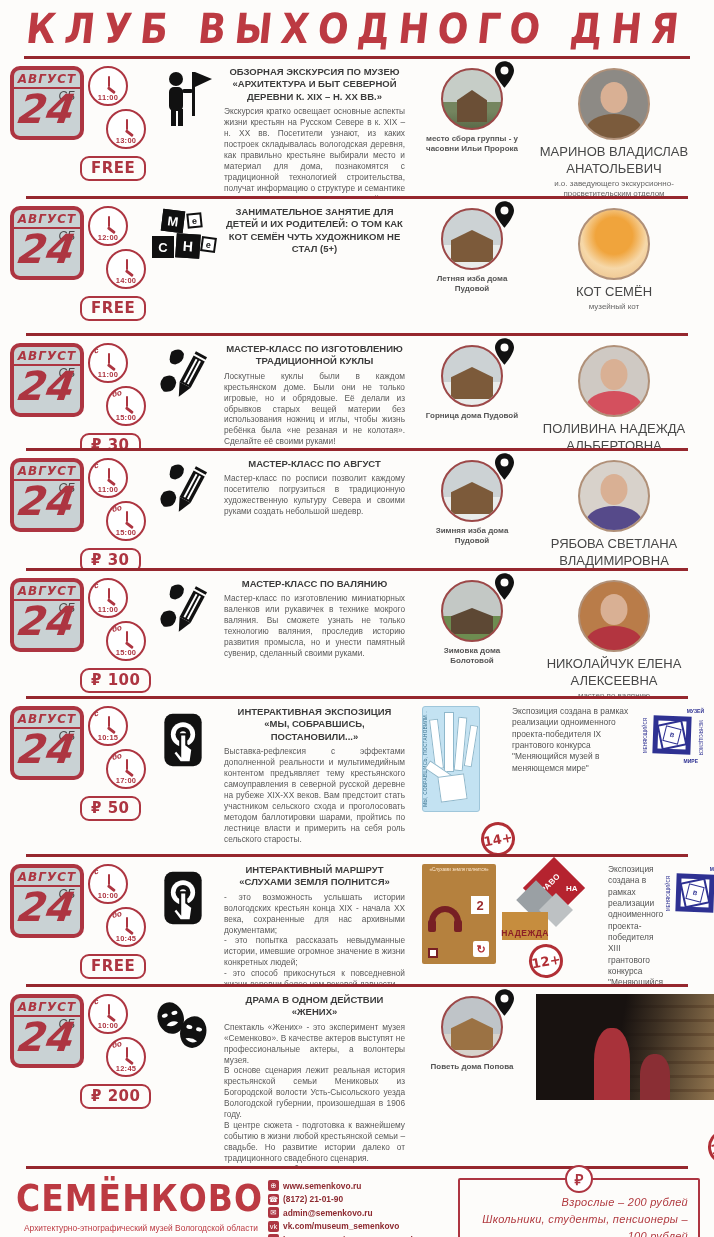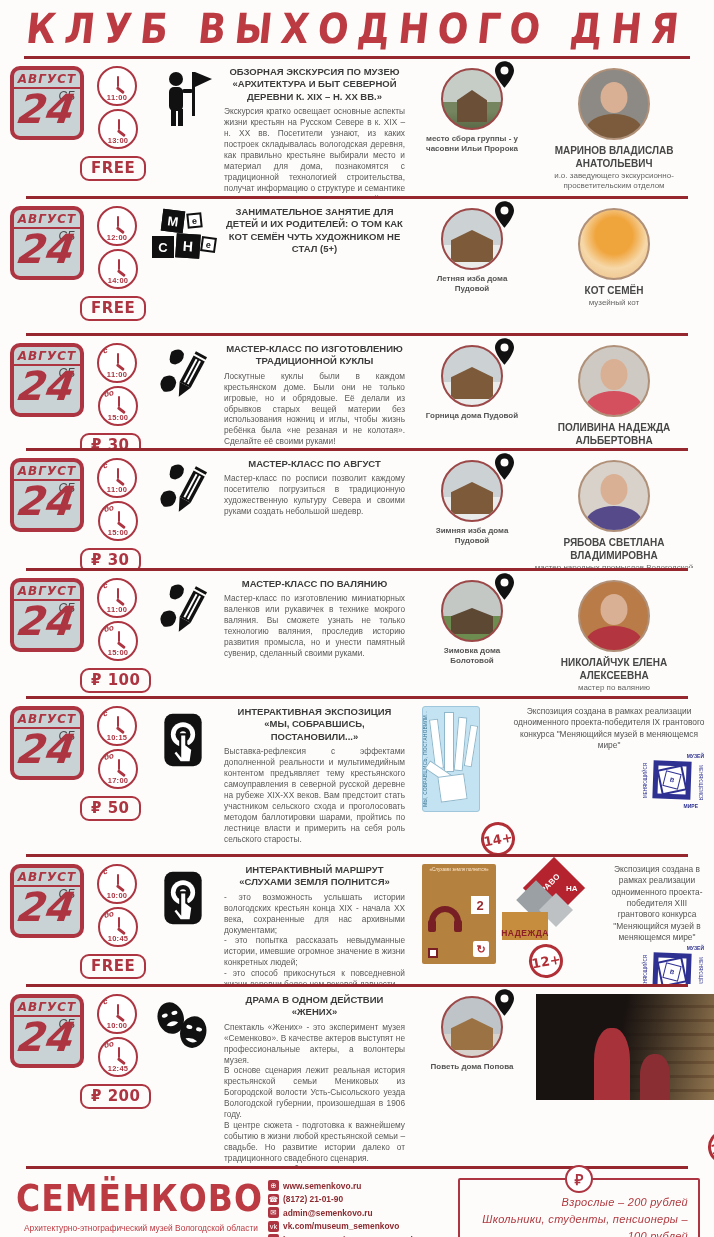--- a/index.html
+++ b/index.html
@@ -27,22 +27,22 @@
   .when-top{display:flex;}
   .calendar{width:74px; height:74px; border:4px solid var(--red); border-radius:10px; background:#c9d2d4; overflow:hidden; flex:none;}
   .cal-month{height:19px; line-height:18px; text-align:center; color:var(--red); font-weight:bold; font-style:italic;
     font-size:12px; letter-spacing:1px; border-bottom:2.5px solid var(--red); font-family:"DejaVu Sans",sans-serif;}
   .cal-body{position:relative; height:45px;}
   .cal-week{position:absolute; top:0; right:5px; font-size:12px; color:#4a4a4a; font-style:italic;}
   .cal-day{position:absolute; left:0; right:0; top:-4px; text-align:center; font-size:40px; line-height:48px;
     color:var(--red); font-weight:bold; font-style:italic; transform:skewX(-9deg); font-family:"DejaVu Sans",sans-serif;}
   .clocks{width:52px; margin-left:3px;}
   .clock{width:40px; height:40px; border:2.5px solid var(--red); border-radius:50%; position:relative; background:#fff;}
-  .clock.c1{margin-left:10px;}
-  .clock.c2{margin:3px 0 0 11px;}
+  .clock.c1{margin-left:1px;}
+  .clock.c2{margin:3px 0 0 19px;}
   .clock::before{content:""; position:absolute; left:17.5px; top:8px; width:2.5px; height:11px; background:var(--red); border-radius:1px;}
   .clock::after{content:""; position:absolute; left:18px; top:17.5px; width:9px; height:2.5px; background:var(--red);
     transform-origin:left center; transform:rotate(38deg); border-radius:1px;}
   .clock-prefix{position:absolute; top:1px; left:4px; font-size:8px; color:var(--red); font-style:italic; transform:rotate(-14deg); font-weight:bold;}
   .clock-time{position:absolute; bottom:2px; width:100%; text-align:center; font-size:7.5px; color:var(--red); font-weight:bold; letter-spacing:.3px;}
   .price{margin:7px 0 0 70px; width:max-content; border:2.5px solid var(--red); border-radius:9px; color:var(--red);
     font-weight:bold; font-size:15px; line-height:19px; padding:1px 9px; letter-spacing:.5px; font-family:"DejaVu Sans",sans-serif;}
 
   .icon-col{width:82px; flex:none; display:flex; justify-content:center; align-items:flex-start; padding-top:4px;}
   .icon-col svg{fill:#111;}
@@ -77,26 +77,26 @@
   .person{flex:1; text-align:center; padding:0 4px;}
   .person-photo{width:72px; height:72px; border-radius:50%; border:2px solid #b09078; margin:2px auto 4px; position:relative; overflow:hidden;}
   .person-photo::before{content:""; position:absolute; top:12px; left:50%; transform:translateX(-50%); width:27px; height:31px; border-radius:50%; background:#d9b094;}
   .person-photo::after{content:""; position:absolute; bottom:-8px; left:50%; transform:translateX(-50%); width:56px; height:32px; border-radius:50% 50% 0 0; background:var(--cloth,#777);}
   .ph-marinov{background:#8d8a85; --cloth:#7b5b3c;}
   .ph-polivina{background:#cfc9c3; --cloth:#d4505e;}
   .ph-ryabova{background:#d8d2cb; --cloth:#564a8a;}
   .ph-nikolaychuk{background:#b97c49; --cloth:#b33540;}
   .ph-cat{background:radial-gradient(circle at 50% 38%,#f0a43c 0 34%,#f6d8a9 60%,#e9ba80);}
   .ph-cat::before,.ph-cat::after{display:none;}
-  .person-name{font-size:10px; font-weight:bold; color:#474747; line-height:1.3;}
+  .person-name{font-size:13px; font-weight:normal; color:#474747; line-height:1.3;}
   .person-role{font-size:8px; color:#666; line-height:1.25; margin-top:1px;}
 
   .age-badge{width:34px; height:34px; border:3px solid #b12f36; border-radius:50%; color:#b12f36; font-weight:bold;
     font-size:13px; display:flex; align-items:center; justify-content:center; background:#fff; transform:rotate(-10deg); font-family:"DejaVu Sans",sans-serif;}
-  .note-col{flex:1; padding-left:12px; display:flex; flex-direction:column;text-align:center;}
+  .note-col{flex:1; padding-left:12px; display:flex; }
   .note{font-size:8.4px; color:#555; line-height:1.35;}
   .logo-row{display:flex; justify-content:flex-end; margin-top:2px;}
 
   
   .poster-wrap{position:relative; width:78px; flex:none;}
   .hand-poster{width:58px; height:106px; background:#c3e2f2; border-radius:3px; position:relative; overflow:hidden; border:1px solid #9fc6da;}
   .finger{position:absolute; background:#fff; border:1px solid #8fb8cc;}
   .f1{left:9px; top:12px; width:9px; height:50px; transform:rotate(-7deg);}
   .f2{left:21px; top:5px; width:10px; height:60px;}
   .f3{left:33px; top:10px; width:9px; height:54px; transform:rotate(5deg);}

